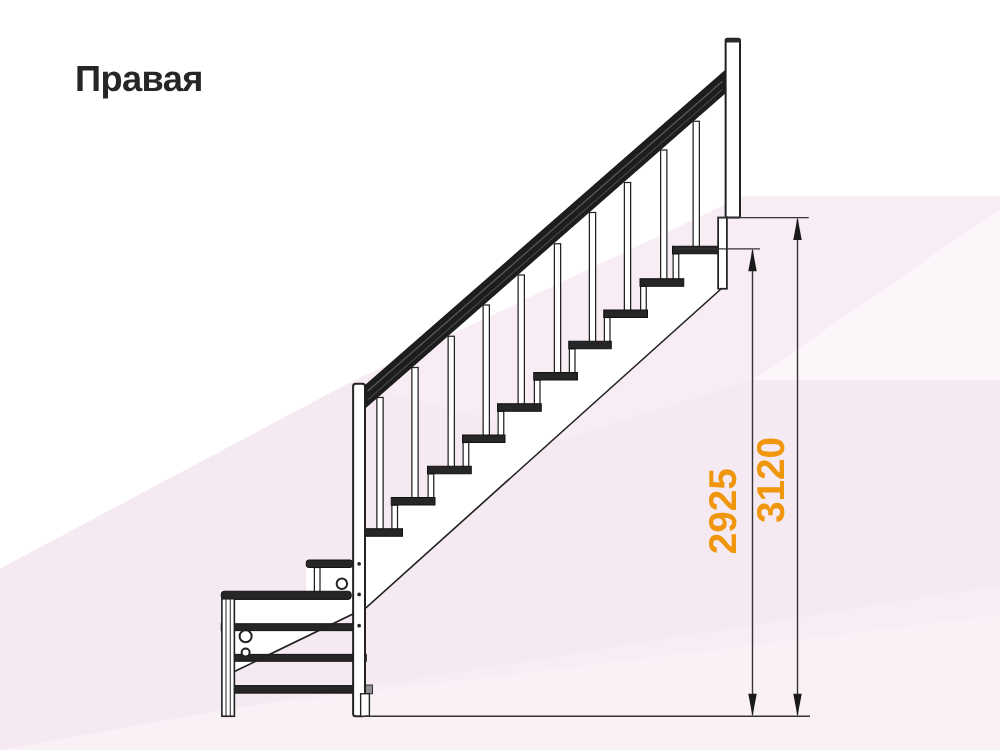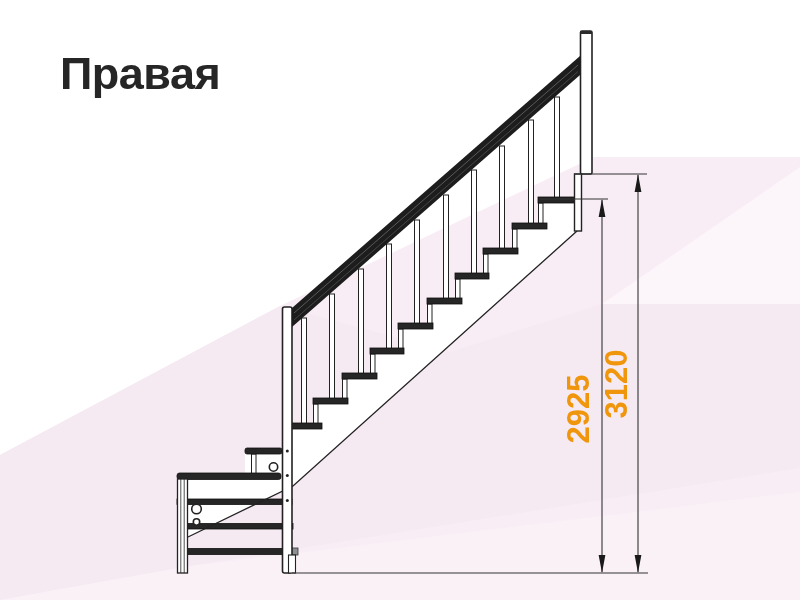--- a/index.html
+++ b/index.html
@@ -8,21 +8,21 @@
     width:800px;height:600px;
     background:#ffffff;
     overflow:hidden;
     font-family:"Liberation Sans", sans-serif;
   }
   .stage svg{position:absolute;left:0;top:0;}
   .page-title{
     position:absolute;
     left:60px;top:48px;
     margin:0;
-    font-size:45px;
+    font-size:29px;
     font-weight:bold;
     letter-spacing:-0.5px;
     color:#262626;
     z-index:2;
   }
   .dim-label{
     font-family:"Liberation Sans", sans-serif;
     font-weight:bold;
     font-size:31px;
     fill:#f0960d;

